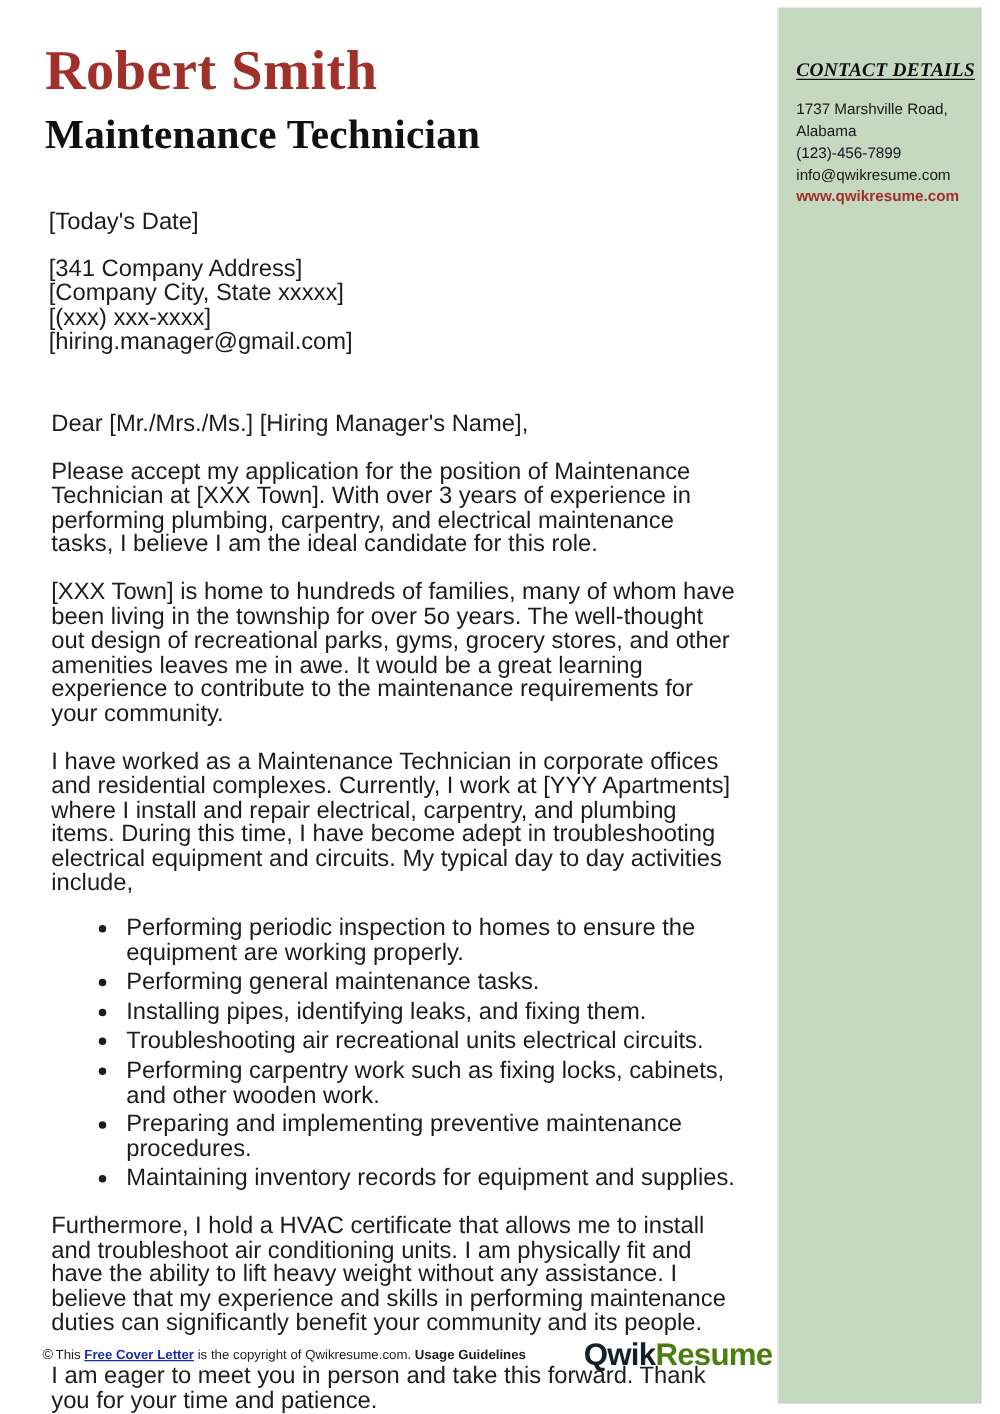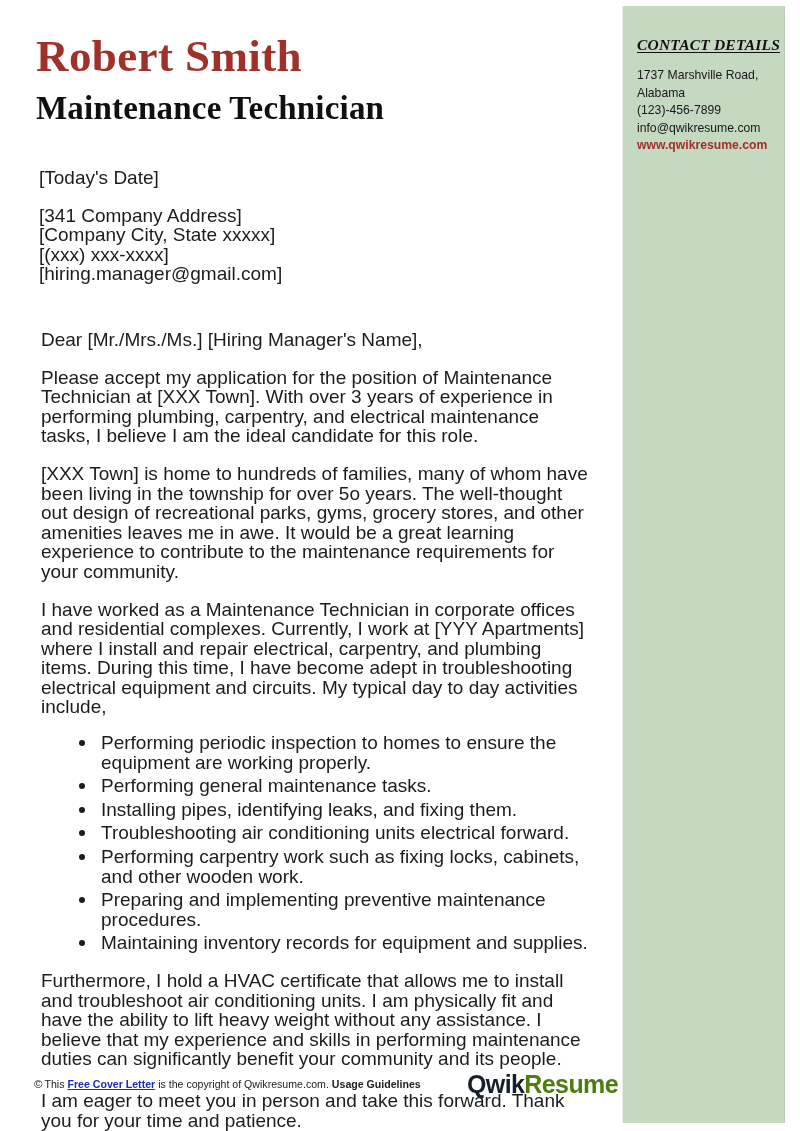--- a/index.html
+++ b/index.html
@@ -38,21 +38,21 @@
   .contact-heading {
     font-family: "Liberation Serif", "DejaVu Serif", serif;
     font-weight: bold;
     font-style: italic;
     font-size: 15.5px;
     color: #111111;
     text-decoration: underline;
     text-underline-offset: 2px;
     letter-spacing: 0.2px;
     white-space: nowrap;
-    margin: 4px 0 14px 0;
+    margin: 16px 0 14px 0;
     line-height: 1.1;
   }
   .contact-lines {
     font-family: "Liberation Sans", sans-serif;
     font-size: 12.2px;
     line-height: 17.5px;
     color: #16181a;
   }
   .contact-lines .addr { display: block; }
   .contact-lines .web {
@@ -220,21 +220,21 @@
       <div class="salutation">Dear [Mr./Mrs./Ms.] [Hiring Manager's Name],</div>
 
       <p class="para">Please accept my application for the position of Maintenance Technician at [XXX Town]. With over 3 years of experience in performing plumbing, carpentry, and electrical maintenance tasks, I believe I am the ideal candidate for this role.</p>
       <p class="para">[XXX Town] is home to hundreds of families, many of whom have been living in the township for over 5o years. The well-thought out design of recreational parks, gyms, grocery stores, and other amenities leaves me in awe. It would be a great learning experience to contribute to the maintenance requirements for your community.</p>
       <p class="para">I have worked as a Maintenance Technician in corporate offices and residential complexes. Currently, I work at [YYY Apartments] where I install and repair electrical, carpentry, and plumbing items. During this time, I have become adept in troubleshooting electrical equipment and circuits. My typical day to day activities include,</p>
 
       <ul class="bullets">
         <li>Performing periodic inspection to homes to ensure the equipment are working properly.</li>
         <li>Performing general maintenance tasks.</li>
         <li>Installing pipes, identifying leaks, and fixing them.</li>
-        <li>Troubleshooting air conditioning units electrical forward.</li>
+        <li>Troubleshooting air recreational units electrical circuits.</li>
         <li>Performing carpentry work such as fixing locks, cabinets, and other wooden work.</li>
         <li>Preparing and implementing preventive maintenance procedures.</li>
         <li>Maintaining inventory records for equipment and supplies.</li>
       </ul>
 
       <p class="para">Furthermore, I hold a HVAC certificate that allows me to install and troubleshoot air conditioning units. I am physically fit and have the ability to lift heavy weight without any assistance. I believe that my experience and skills in performing maintenance duties can significantly benefit your community and its people.</p>
       <p class="closing">I am eager to meet you in person and take this forward. Thank you for your time and patience.</p>
 
       <div class="signoff">
         <span>Sincerely,</span>

